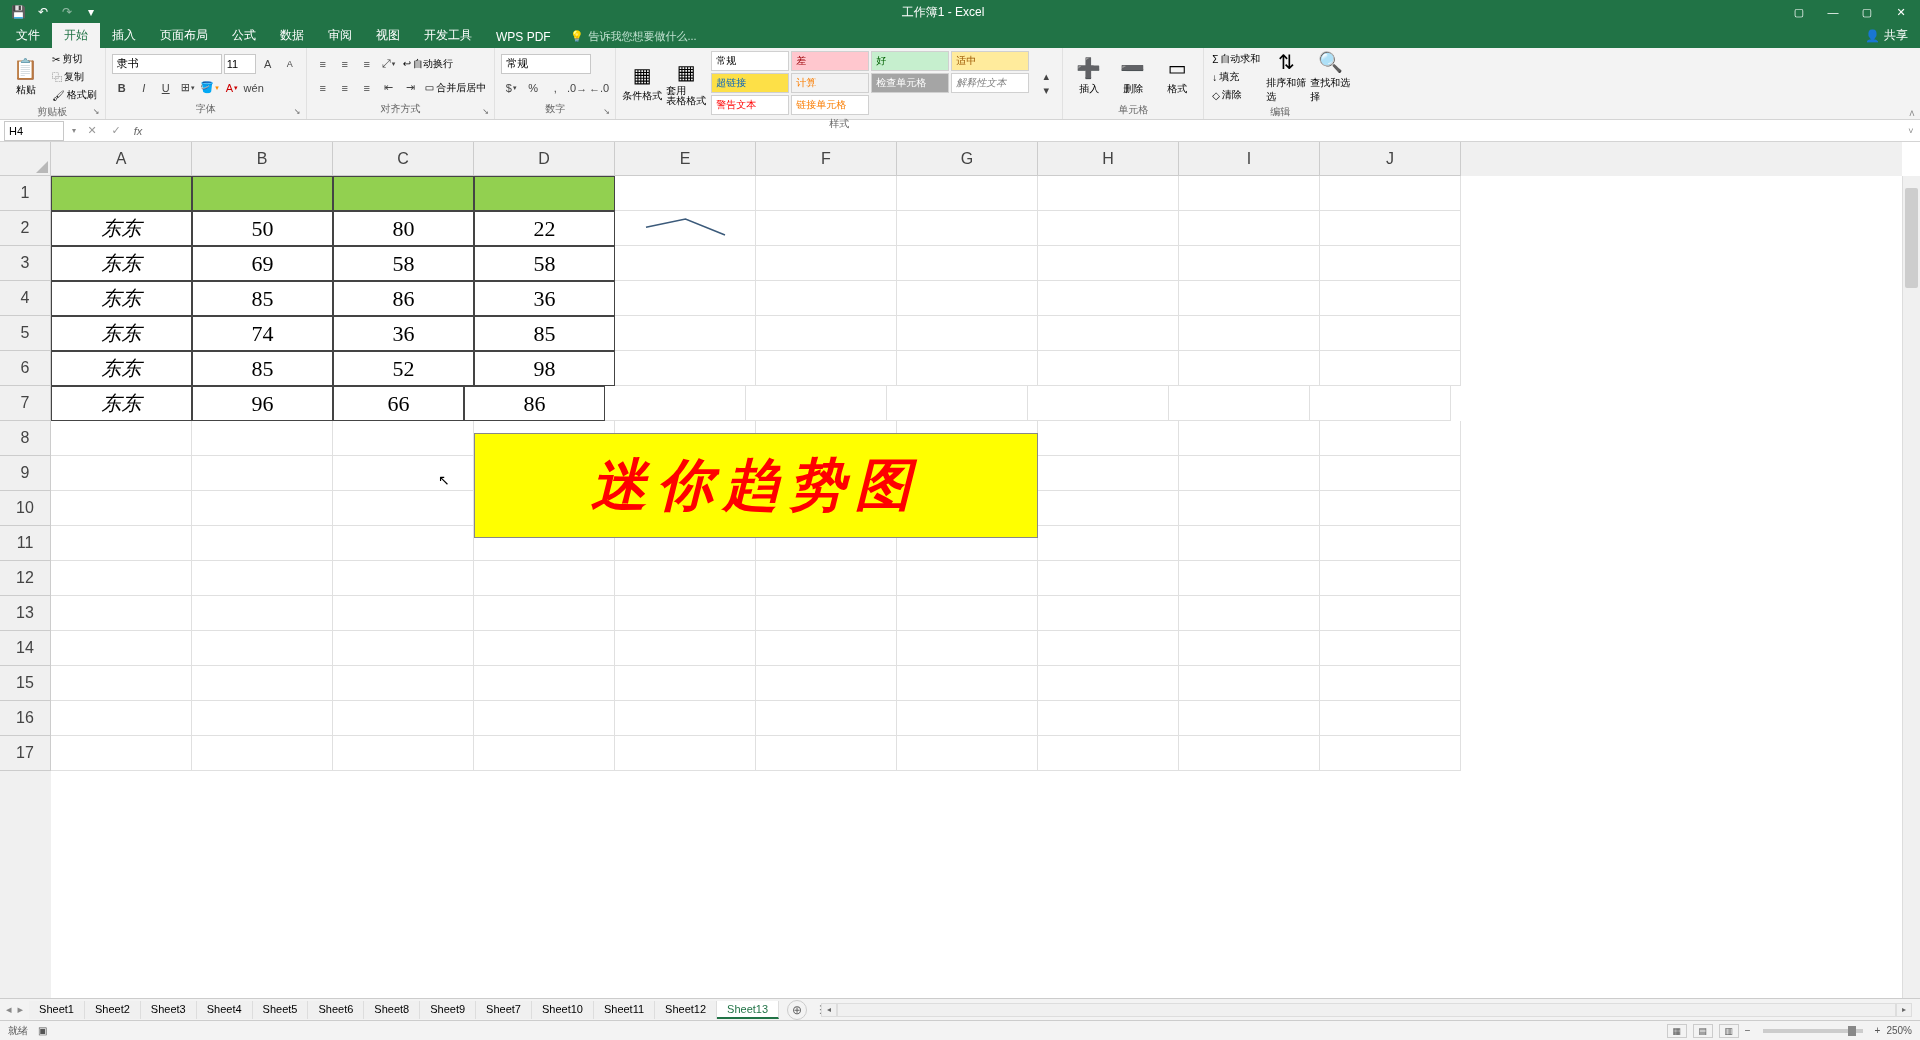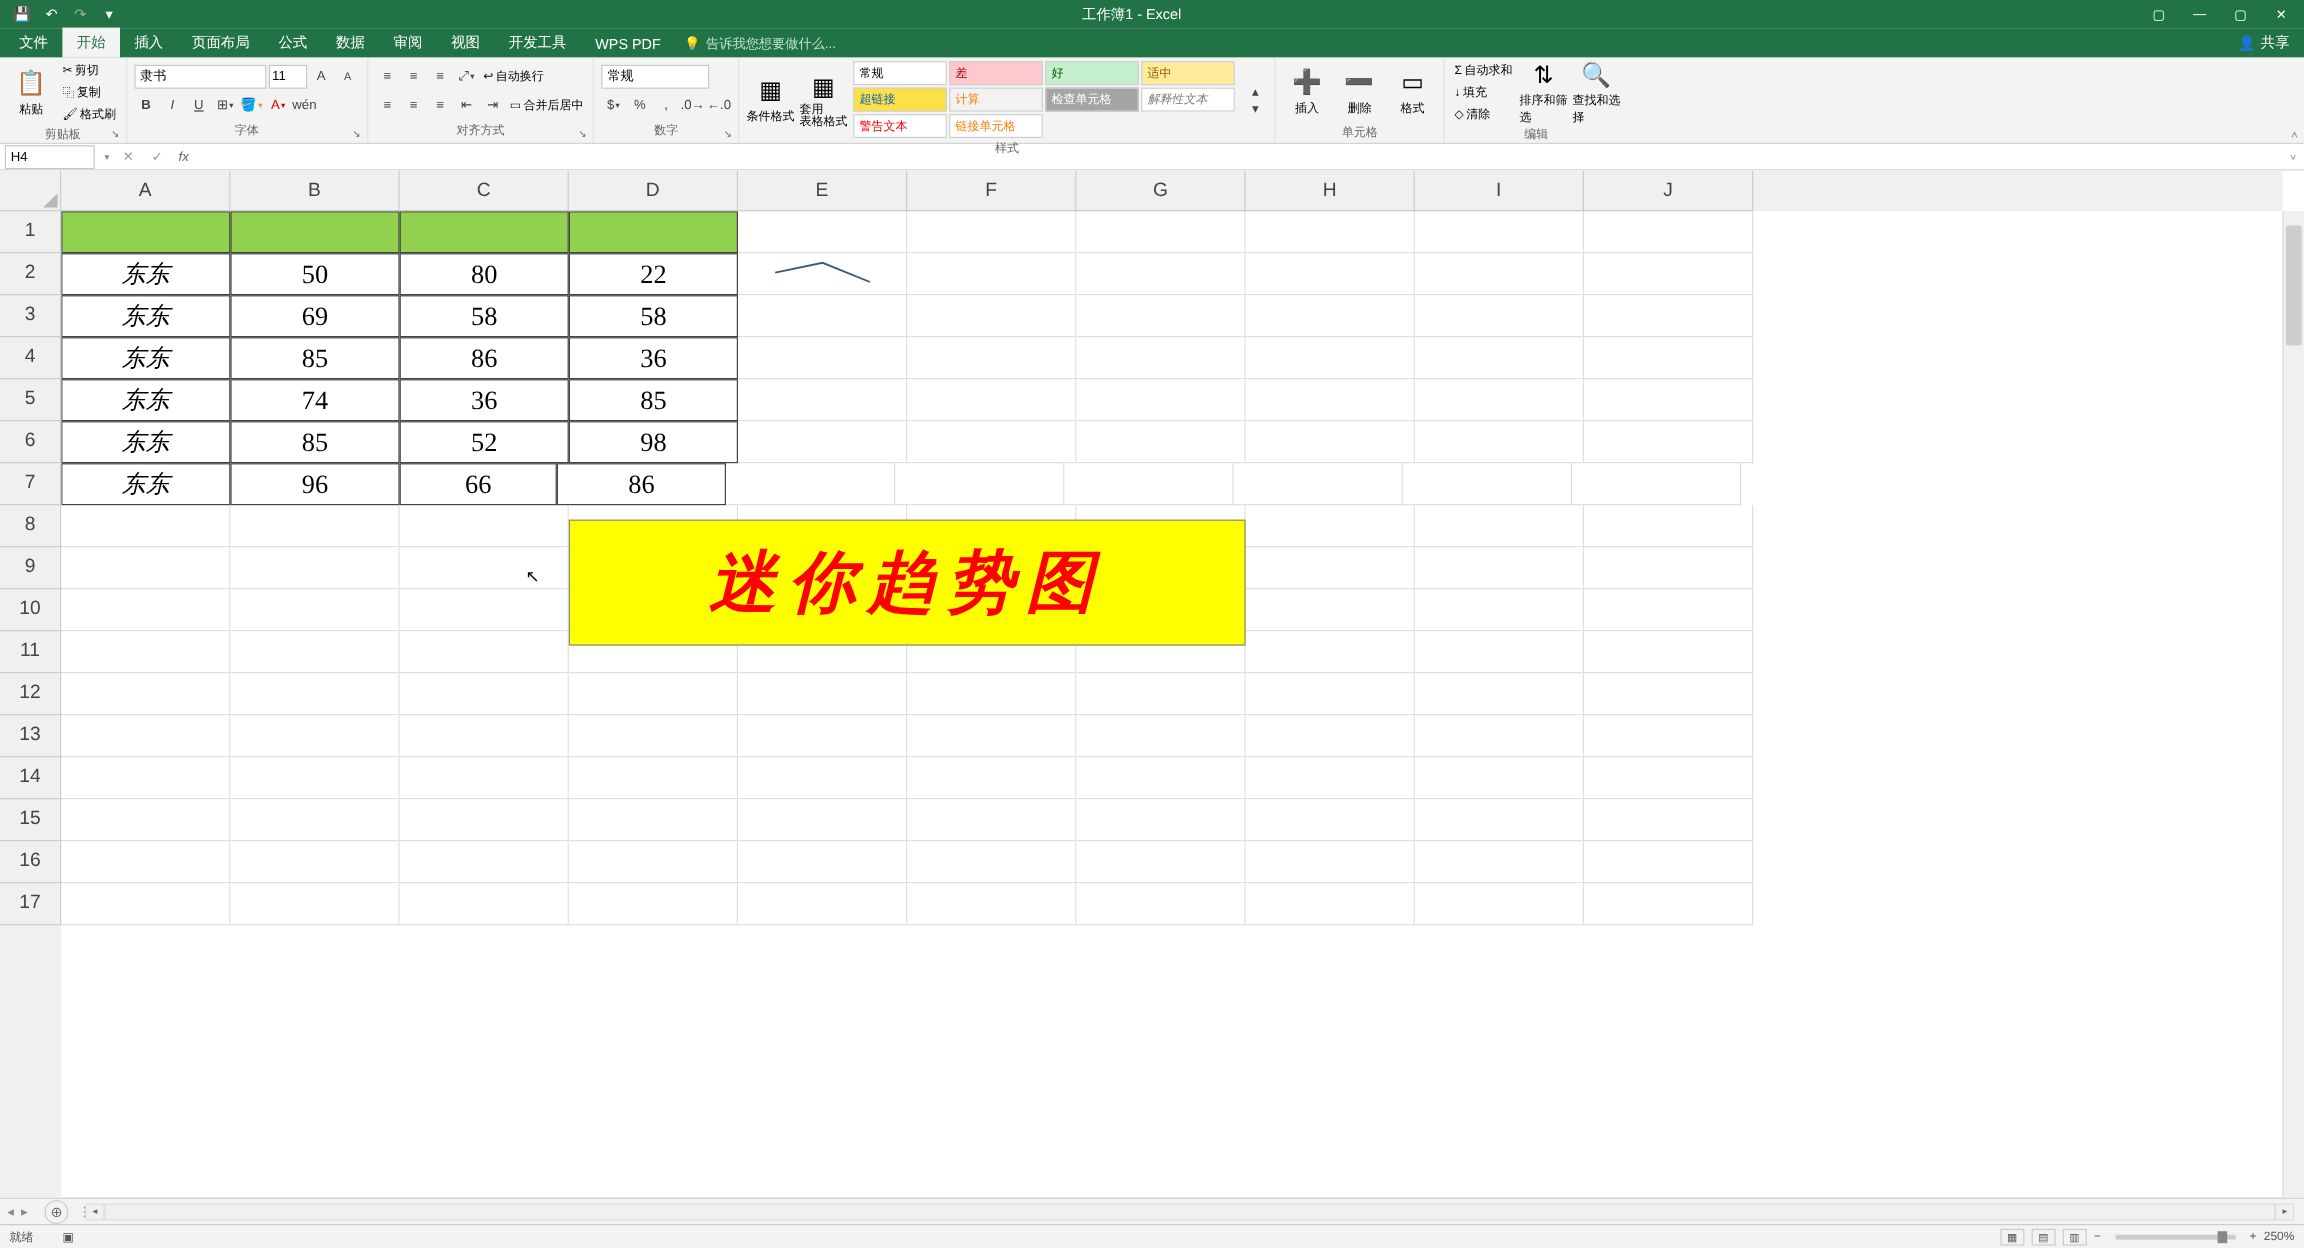--- a/index.html
+++ b/index.html
@@ -48,21 +48,21 @@
 .style-cell.neutral { background: #ffeb9c; color: #9c5700; }
 .style-cell.link { color: #0563c1; background: #fde047; }
 .style-cell.calc { background: #f2f2f2; color: #fa7d00; }
 .style-cell.check { background: #a5a5a5; color: #fff; }
 .style-cell.explan { background: #fff; color: #7f7f7f; font-style: italic; }
 .style-cell.warn { background: #fff; color: #ff0000; }
 .style-cell.linked { background: #fff; color: #fa7d00; }
 
 
 .formula-bar { height: 22px; display: flex; align-items: center; border-bottom: 1px solid #d4d4d4; background: #fff; }
-.name-box { width: 75px; height: 20px; border: 1px solid #c8c8c8; margin: 0 4px; font-size: 11px; padding: 0 4px; display: flex; align-items: center; }
+.name-box { width: 60px; height: 20px; border: 1px solid #c8c8c8; margin: 0 4px; font-size: 11px; padding: 0 4px; display: flex; align-items: center; }
 .name-drop { width: 12px; text-align: center; color: #888; font-size: 8px; }
 .fb-btn { width: 24px; text-align: center; color: #999; font-size: 11px; }
 .fx { width: 20px; font-style: italic; color: #666; font-size: 11px; text-align: center; }
 .formula-input { flex: 1; height: 18px; border: none; outline: none; font-size: 11px; padding: 0 4px; }
 .fb-expand { width: 18px; text-align: center; color: #888; font-size: 9px; }
 
 
 .grid-area { position: relative; height: calc(100vh - 24px - 24px - 72px - 22px - 22px - 20px); overflow: hidden; }
 .corner { position: absolute; top: 0; left: 0; width: 51px; height: 34px; background: #f0f0f0; border-right: 1px solid #ccc; border-bottom: 1px solid #ccc; z-index: 3; }
 .corner::after { content: ""; position: absolute; right: 2px; bottom: 2px; width: 0; height: 0; border-left: 12px solid transparent; border-bottom: 12px solid #b8b8b8; }
@@ -94,21 +94,21 @@
 .nav-arrows { display: flex; padding: 0 6px; gap: 6px; color: #888; }
 .stab { padding: 2px 10px; border-right: 1px solid #ddd; background: #f0f0f0; cursor: pointer; }
 .stab.active { background: #fff; border-bottom: 2px solid #217346; color: #217346; }
 .add-sheet { width: 20px; height: 20px; border: 1px solid #ccc; border-radius: 50%; margin-left: 8px; display: flex; align-items: center; justify-content: center; font-size: 12px; color: #666; }
 .hscroll-area { flex: 1; margin: 0 8px; display: flex; align-items: center; }
 .hscroll-track { flex: 1; height: 14px; background: #f0f0f0; border: 1px solid #ddd; position: relative; }
 .hscroll-btn { width: 16px; height: 14px; background: #f0f0f0; border: 1px solid #ddd; text-align: center; font-size: 8px; line-height: 12px; color: #666; }
 
 
 .status-bar { height: 20px; display: flex; align-items: center; background: #f3f3f3; border-top: 1px solid #ccc; font-size: 10px; color: #555; padding: 0 8px; }
-.status-left { display: flex; gap: 24px; align-items: center; }
+.status-left { display: flex; gap: 10px; align-items: center; }
 .status-right { margin-left: auto; display: flex; align-items: center; gap: 6px; }
 .view-btn { width: 20px; height: 14px; border: 1px solid #ccc; display: flex; align-items: center; justify-content: center; font-size: 9px; }
 .zoom-slider { width: 100px; height: 4px; background: #ccc; position: relative; margin: 0 6px; }
 .zoom-thumb { position: absolute; top: -3px; width: 8px; height: 10px; background: #888; }
 </style>
 </head>
 <body>
 
 <div class="title-bar">
   <div class="qat">
@@ -583,20 +583,35 @@
       <div class="vscroll-thumb"></div>
     </div>
   <div class="cursor-arrow" style="left:438px;top:330px">↖</div>
 </div>
 
 <div class="sheet-tab-bar">
   <div class="nav-arrows">
     <span>◂</span>
     <span>▸</span>
   </div>
+  <div id="sheet-tabs" style="display:flex">
+      <div class="stab">Sheet1</div>
+      <div class="stab">Sheet2</div>
+      <div class="stab">Sheet3</div>
+      <div class="stab">Sheet4</div>
+      <div class="stab">Sheet5</div>
+      <div class="stab">Sheet6</div>
+      <div class="stab">Sheet8</div>
+      <div class="stab">Sheet9</div>
+      <div class="stab">Sheet7</div>
+      <div class="stab">Sheet10</div>
+      <div class="stab">Sheet11</div>
+      <div class="stab">Sheet12</div>
+      <div class="stab active">Sheet13</div>
+    </div>
   <div class="add-sheet">⊕</div>
   <div class="hscroll-area">
     <div style="width:6px;color:#888">⋮</div>
     <div class="hscroll-btn">◂</div>
     <div class="hscroll-track"></div>
     <div class="hscroll-btn">▸</div>
   </div>
 </div>
 
 <div class="status-bar">

